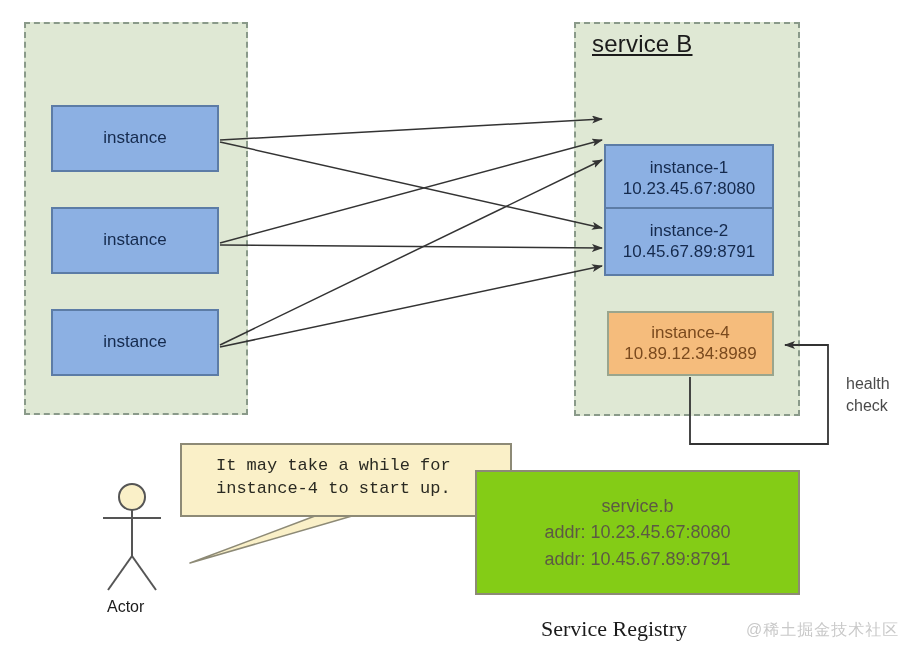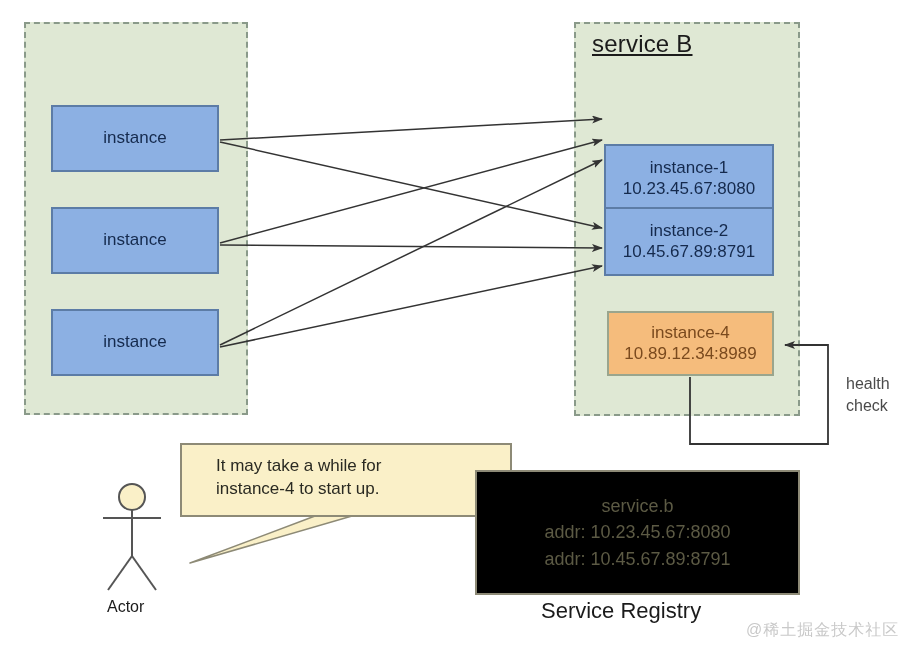--- a/index.html
+++ b/index.html
@@ -69,21 +69,21 @@
     background: #faf0c8;
     border: 2px solid #8d8a76;
     box-sizing: border-box;
     padding: 10px 14px 0 34px;
     color: #2a2a22;
     font-size: 17px;
     line-height: 1.35;
   }
   .registry-box {
     position: absolute;
-    background: #000000;
+    background: #84cc16;
     border: 2px solid #8d8a76;
     box-sizing: border-box;
     display: flex;
     flex-direction: column;
     align-items: center;
     justify-content: center;
     color: #5c5a44;
     font-size: 18px;
     line-height: 1.45;
   }
@@ -181,29 +181,29 @@
       <line x1="132" y1="556" x2="108" y2="590" stroke="#555555" stroke-width="2"></line>
       <line x1="132" y1="556" x2="156" y2="590" stroke="#555555" stroke-width="2"></line>
     </g>
   </svg>
 
   <div class="hc-label" style="left:833px; top:373px;margin-left:13px;">
     <div>health</div>
     <div>check</div>
   </div>
 
-  <div class="bubble" style="left:180px; top:443px; width:332px; height:74px;">
+  <div class="bubble" style="left:180px; top:443px; width:332px; height:74px;font-family:Liberation Mono, monospace;">
     <div>It may take a while for</div>
     <div>instance-4 to start up.</div>
   </div>
 
   <div class="actor-label" style="left:107px; top:598px;">Actor</div>
 
   <div class="registry-box" style="left:475px; top:470px; width:325px; height:125px;">
     <div>service.b</div>
     <div>addr: 10.23.45.67:8080</div>
     <div>addr: 10.45.67.89:8791</div>
   </div>
-  <div class="registry-label" style="left:541px; top:598px;">Service Registry</div>
+  <div class="registry-label" style="left:541px; top:616px;font-family:Liberation Serif, serif;">Service Registry</div>
 
   <div class="watermark" style="left:731px; top:620px;">@稀土掘金技术社区</div>
 
 </div>
 
 </body></html>

